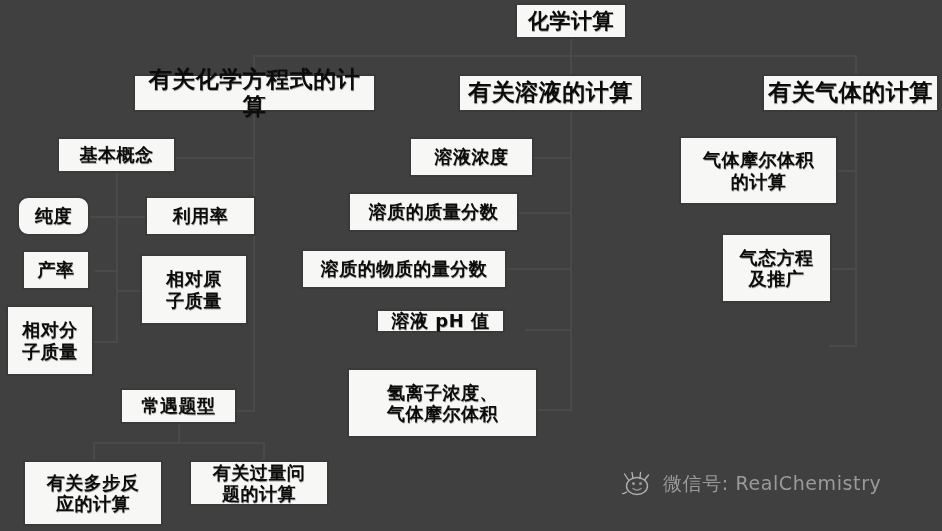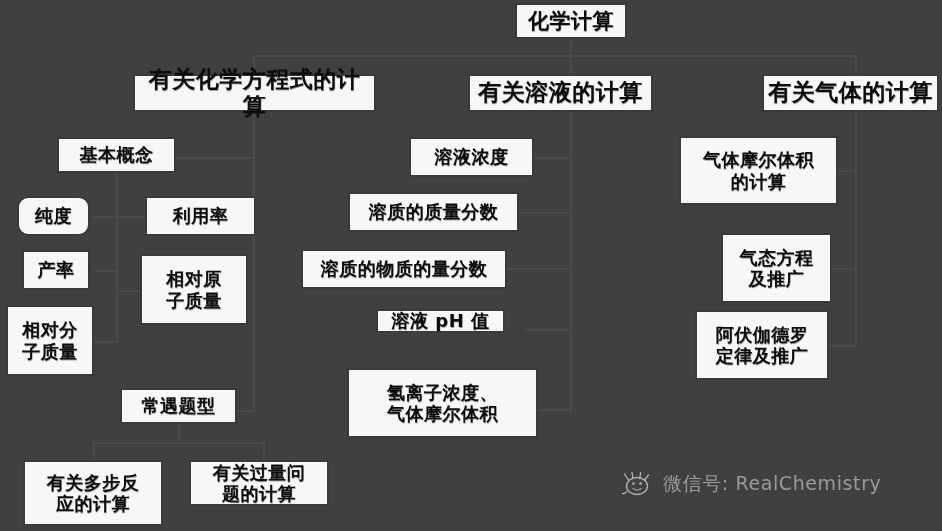--- a/index.html
+++ b/index.html
@@ -106,21 +106,21 @@
   <div class="line h" style="left:829px; top:345px; width:28px;"></div>
 
   <div class="node root" style="left:515px; top:3px; width:112px; height:36px;">
     <span class="txt">化学计算</span>
   </div>
 
   <div class="node level2" style="left:133px; top:74px; width:243px; height:38px;">
     <span class="txt">有关化学方程式的计算</span>
   </div>
 
-  <div class="node level2" style="left:468px; top:74px; width:185px; height:38px;">
+  <div class="node level2" style="left:458px; top:74px; width:185px; height:38px;">
     <span class="txt">有关溶液的计算</span>
   </div>
 
   <div class="node level2" style="left:762px; top:74px; width:177px; height:38px;">
     <span class="txt">有关气体的计算</span>
   </div>
 
   <div class="node level3" style="left:57px; top:137px; width:119px; height:36px;">
     <span class="txt">基本概念</span>
   </div>
@@ -185,24 +185,20 @@
   <div class="node level3" style="left:679px; top:136px; width:159px; height:69px;">
     <span class="txt">气体摩尔体积
 的计算</span>
   </div>
 
   <div class="node level3" style="left:721px; top:233px; width:111px; height:70px;">
     <span class="txt">气态方程
 及推广</span>
   </div>
 
-  <div class="node level3" style="left:695px; top:310px; width:134px; height:70px;">
-    <span class="txt">阿伏伽德罗
-定律及推广</span>
-  </div>
 
   <div id="watermark" style="left:620px; top:470px;">
     <span>
       <svg class="chick-icon" width="34" height="28" viewBox="0 0 34 28" aria-hidden="true">
         <ellipse cx="17" cy="16" rx="10.5" ry="8.5" fill="none" stroke="#b0b0b0" stroke-width="1.4"></ellipse>
         <circle cx="13.5" cy="13.5" r="1.5" fill="#9a9a9a"></circle>
         <circle cx="20.5" cy="13.5" r="1.5" fill="#9a9a9a"></circle>
         <path d="M13 18.5 q4 3.2 8 0" fill="none" stroke="#9a9a9a" stroke-width="1.3" stroke-linecap="round"></path>
         <path d="M4.5 4 L8.5 10" stroke="#b5b5b5" stroke-width="1.3" stroke-linecap="round"></path>
         <path d="M12 2.5 L13 8.5" stroke="#b5b5b5" stroke-width="1.3" stroke-linecap="round"></path>

